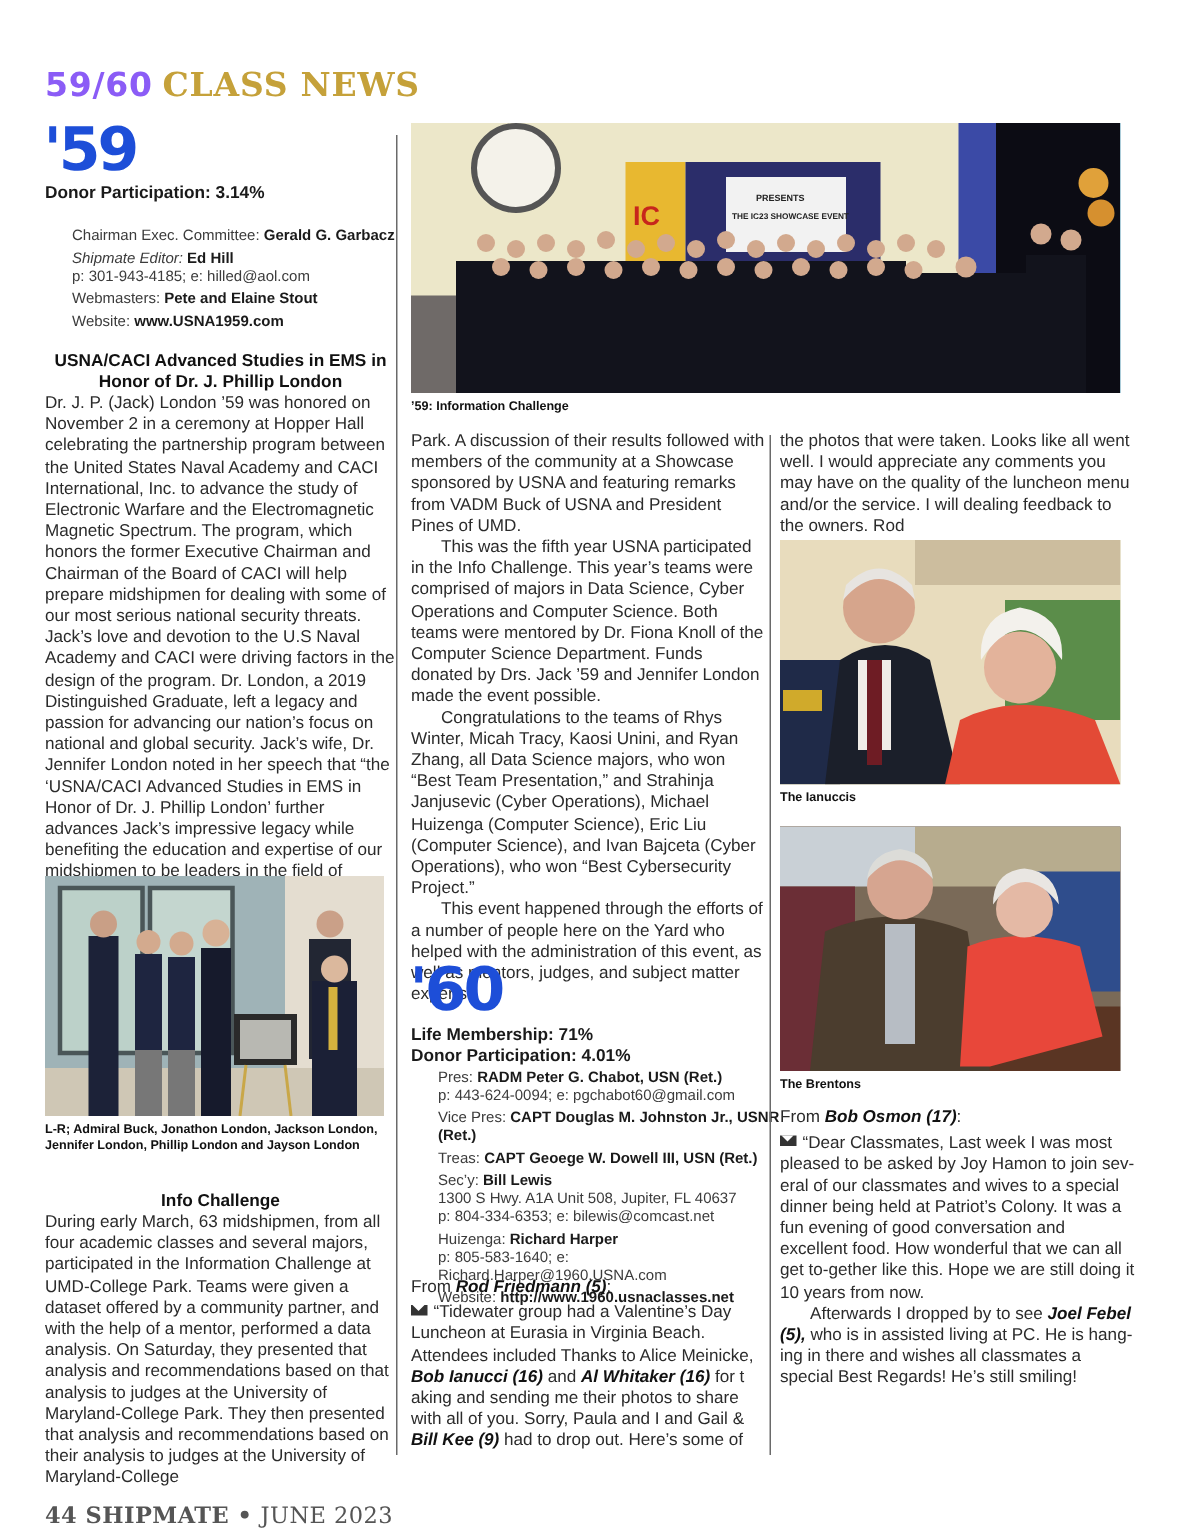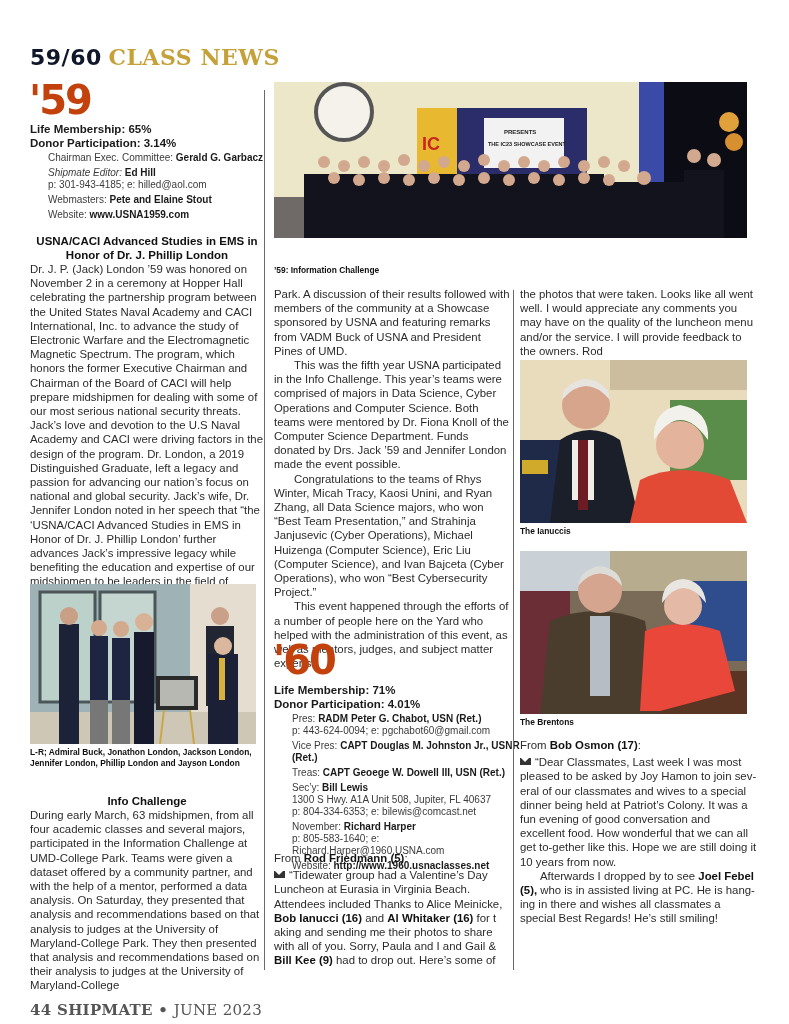--- a/index.html
+++ b/index.html
@@ -1,33 +1,33 @@
 <!DOCTYPE html>
 <html><head>
 <meta charset="utf-8">
 <style>
   * { box-sizing: border-box; margin: 0; padding: 0; }
   html, body { width: 789px; height: 1024px; background: #ffffff; overflow: hidden; }
   body { position: relative; font-family: "Liberation Sans", sans-serif; color: #231f20; }
   .abs { position: absolute; }
 
   .masthead { left: 30px; top: 44px; font-size: 22px; font-weight: bold; letter-spacing: 0.5px; white-space: nowrap; }
-  .masthead .mh-num { color: #0f172a; font-family: "DejaVu Sans", sans-serif; }
+  .masthead .mh-num { color: #8b5cf6; font-family: "DejaVu Sans", sans-serif; }
   .masthead .mh-title { color: #c5a13a; font-family: "DejaVu Serif", serif; }
 
-  .bigyear { font-family: "DejaVu Sans", sans-serif; font-weight: bold; color: #c2410c; font-size: 40px; line-height: 1; letter-spacing: -2px; }
+  .bigyear { font-family: "DejaVu Sans", sans-serif; font-weight: bold; color: #1d4ed8; font-size: 40px; line-height: 1; letter-spacing: -2px; }
   .stats { font-weight: bold; font-size: 11.5px; line-height: 14px; color: #1a1a1a; }
   .info { font-size: 10px; line-height: 12px; color: #3b3b3b; margin-left: 18px; }
   .info b { color: #1a1a1a; }
   .info .row { margin-bottom: 3px; }
 
   .body { font-size: 11.4px; line-height: 14.2px; color: #2b2b2b; }
   .body p { margin: 0; }
   .body .ind { text-indent: 20px; }
-  .body b { color: #111; }
+  .body b { color: #111; font-style: italic; }
   h3.sec { font-size: 11.5px; line-height: 14px; font-weight: bold; color: #111; text-align: center; }
 
   .caption { font-size: 8.4px; font-weight: bold; line-height: 11px; color: #111; }
 
   .photo { overflow: hidden; }
   .vrule { width: 1px; background: #6a6a6a; }
 
   .envelope { display: inline-block; width: 11px; height: 7px; background: #333; position: relative; vertical-align: 1px; margin-right: 4px; }
   .envelope:after { content: ""; position: absolute; left: 1px; top: 0; width: 0; height: 0; border-left: 4.5px solid transparent; border-right: 4.5px solid transparent; border-top: 4px solid #fff; }
 
@@ -38,21 +38,20 @@
 <body>
 
 <div class="abs masthead">
   <span class="mh-num">59/60</span>
   <span class="mh-title">CLASS NEWS</span>
 </div>
 
 <div class="abs bigyear" style="left:29px; top:80px;">'59</div>
 
 <div class="abs stats" style="left:30px; top:122px; width:235px;">
-  <div>Life Membership: 65%</div>
   <div>Donor Participation: 3.14%</div>
 </div>
 
 <div class="abs info" style="left:30px; top:152px; width:235px;">
   <div class="row"><span>Chairman Exec. Committee: </span><b>Gerald G. Garbacz</b></div>
   <div class="row"><i>Shipmate Editor: </i><b>Ed Hill</b><br><span>p: 301-943-4185; e: hilled@aol.com</span></div>
   <div class="row"><span>Webmasters: </span><b>Pete and Elaine Stout</b></div>
   <div class="row"><span>Website: </span><b>www.USNA1959.com</b></div>
 </div>
 
@@ -91,21 +90,21 @@
 </div>
 <div class="abs caption" style="left:30px; top:747px; width:230px;">L-R; Admiral Buck, Jonathon London, Jackson London, Jennifer London, Phillip London and Jayson London</div>
 
 <div class="abs body" style="left:30px; top:794px; width:234px;">
   <h3 class="sec">Info Challenge</h3>
   <p>During early March, 63 midshipmen, from all four academic classes and several majors, participated in the Information Challenge at UMD-College Park. Teams were given a dataset offered by a community partner, and with the help of a mentor, performed a data analysis. On Saturday, they presented that analysis and recommendations based on that analysis to judges at the University of Maryland-College Park. They then presented that analysis and recommendations based on their analysis to judges at the University of Maryland-College</p>
 </div>
 
 <div class="abs vrule" style="left:264px; top:90px; height:880px;"></div>
 
-<div class="abs photo" style="left:274px; top:82px; width:473px; height:156px; background:#7dd3fc;">
+<div class="abs photo" style="left:274px; top:82px; width:473px; height:180px; background:#7dd3fc;">
   <svg width="473" height="180" viewBox="0 0 473 180">
     <rect x="0" y="0" width="473" height="180" fill="#ece7c9"></rect>
     <rect x="0" y="115" width="60" height="65" fill="#6f6a68"></rect>
     <circle cx="70" cy="30" r="28" fill="#f4f2ea" stroke="#555" stroke-width="4"></circle>
     <rect x="143" y="26" width="40" height="70" fill="#e8b830"></rect>
     <text x="148" y="68" font-family="Liberation Sans, sans-serif" font-size="18" font-weight="bold" fill="#c7261c">IC</text>
     <rect x="183" y="26" width="130" height="70" fill="#2b2d6a"></rect>
     <rect x="210" y="36" width="80" height="50" fill="#f2f2f2"></rect>
     <text x="230" y="52" font-family="Liberation Sans, sans-serif" font-size="6" font-weight="bold" fill="#222">PRESENTS</text>
     <text x="214" y="64" font-family="Liberation Sans, sans-serif" font-size="5.5" font-weight="bold" fill="#222">THE IC23 SHOWCASE EVENT</text>
@@ -167,33 +166,33 @@
 <div class="abs stats" style="left:274px; top:683px; width:236px;">
   <div>Life Membership: 71%</div>
   <div>Donor Participation: 4.01%</div>
 </div>
 
 <div class="abs info" style="left:274px; top:713px; width:238px;">
   <div class="row"><span>Pres: </span><b>RADM Peter G. Chabot, USN (Ret.)</b><br><span>p: 443-624-0094; e: pgchabot60@gmail.com</span></div>
   <div class="row"><span>Vice Pres: </span><b>CAPT Douglas M. Johnston Jr., USNR (Ret.)</b></div>
   <div class="row"><span>Treas: </span><b>CAPT Geoege W. Dowell III, USN (Ret.)</b></div>
   <div class="row"><span>Sec’y: </span><b>Bill Lewis</b><br><span>1300 S Hwy. A1A Unit 508, Jupiter, FL 40637</span><br><span>p: 804-334-6353; e: bilewis@comcast.net</span></div>
-  <div class="row"><span>November: </span><b>Richard Harper</b><br><span>p: 805-583-1640; e: Richard.Harper@1960.USNA.com</span></div>
+  <div class="row"><span>Huizenga: </span><b>Richard Harper</b><br><span>p: 805-583-1640; e: Richard.Harper@1960.USNA.com</span></div>
   <div class="row"><span>Website: </span><b>http://www.1960.usnaclasses.net</b></div>
 </div>
 
 <div class="abs body" style="left:274px; top:851px; width:236px;">
   <p style="margin-bottom:3px;"><span>From </span><b>Rod Friedmann (5)</b><span>:</span></p>
   <p><span class="envelope"></span><span>“Tidewater group had a Valentine’s Day Luncheon at Eurasia in Virginia Beach. Attendees included Thanks to Alice Meinicke, </span><b>Bob Ianucci (16)</b><span> and </span><b>Al Whitaker (16)</b><span> for t aking and sending me their photos to share with all of you.  Sorry, Paula and I and Gail &amp; </span><b>Bill Kee (9)</b><span> had to drop out.  Here’s some of</span></p>
 </div>
 
 <div class="abs vrule" style="left:513px; top:290px; height:680px;"></div>
 
 <div class="abs body" style="left:520px; top:287px; width:235px;">
-  <p>the photos that were taken.  Looks like all went well.  I would appreciate any comments you may have on the quality of the luncheon menu and/or the service.  I will provide feedback to the owners. Rod</p>
+  <p>the photos that were taken.  Looks like all went well.  I would appreciate any comments you may have on the quality of the luncheon menu and/or the service.  I will dealing feedback to the owners. Rod</p>
 </div>
 
 <div class="abs photo" style="left:520px; top:360px; width:227px; height:163px; background:#d9cfae;">
   <svg width="227" height="163" viewBox="0 0 227 163">
     <rect width="227" height="163" fill="#e8dcbd"></rect>
     <rect x="90" y="0" width="137" height="30" fill="#ccbd9e"></rect>
     <rect x="150" y="40" width="77" height="80" fill="#5b8d4a"></rect>
     <rect x="0" y="80" width="40" height="83" fill="#1f2a48"></rect>
       <rect x="2" y="100" width="26" height="14" fill="#d0aa2b"></rect>
     <path d="M30 163 L40 80 Q70 60 100 80 L120 163 Z" fill="#1b1f2a"></path>

